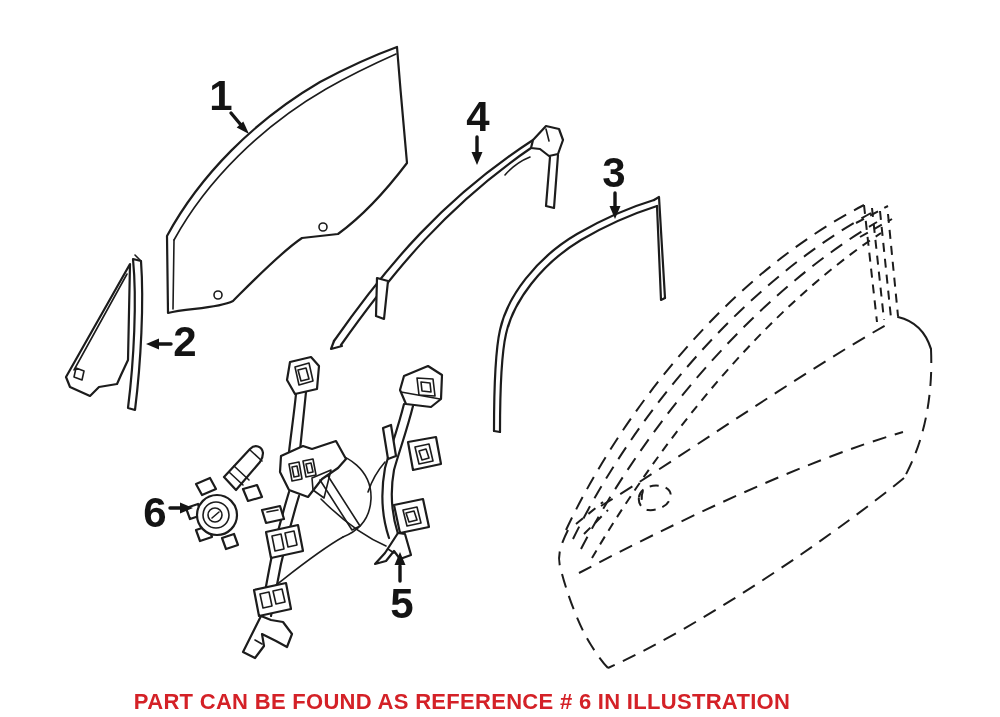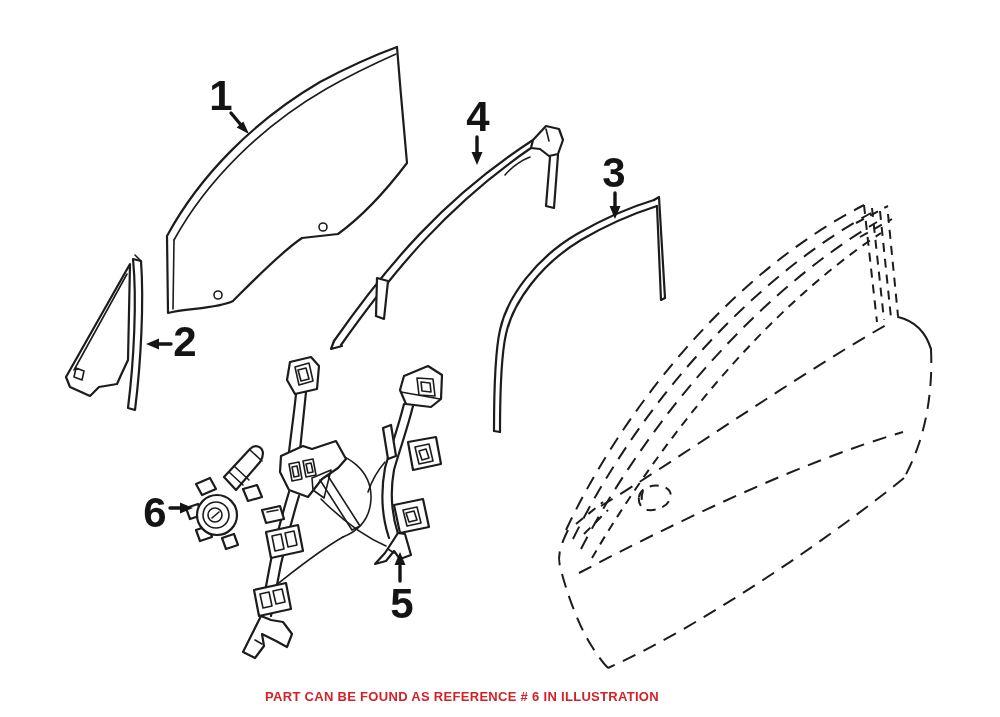--- a/index.html
+++ b/index.html
@@ -12,21 +12,21 @@
   .w22{stroke-width:2.2;}
   .w16{stroke-width:1.6;}
   .fillw{fill:#ffffff;}
   .dash{stroke:#1c1c1c;fill:none;stroke-width:2;stroke-dasharray:14 9;stroke-linecap:butt;}
   .dash2{stroke:#1c1c1c;fill:none;stroke-width:2;stroke-dasharray:9 7;stroke-linecap:butt;}
   .lbl{font-family:"Liberation Sans", sans-serif;font-weight:bold;font-size:42px;fill:#141414;}
   .arrow{fill:#141414;stroke:none;}
   .arrowline{stroke:#141414;stroke-width:3.4;fill:none;stroke-linecap:round;}
   #caption{
     position:absolute;top:689px;left:462px;transform:translateX(-50%);
-    white-space:nowrap;font-weight:bold;font-size:13px;letter-spacing:.3px;
+    white-space:nowrap;font-weight:bold;font-size:22px;letter-spacing:.3px;
     color:#d42127;
   }
 </style>
 </head>
 <body>
 
 <div id="stage">
   <svg id="art" viewBox="0 0 1000 717">
 
     <g>

